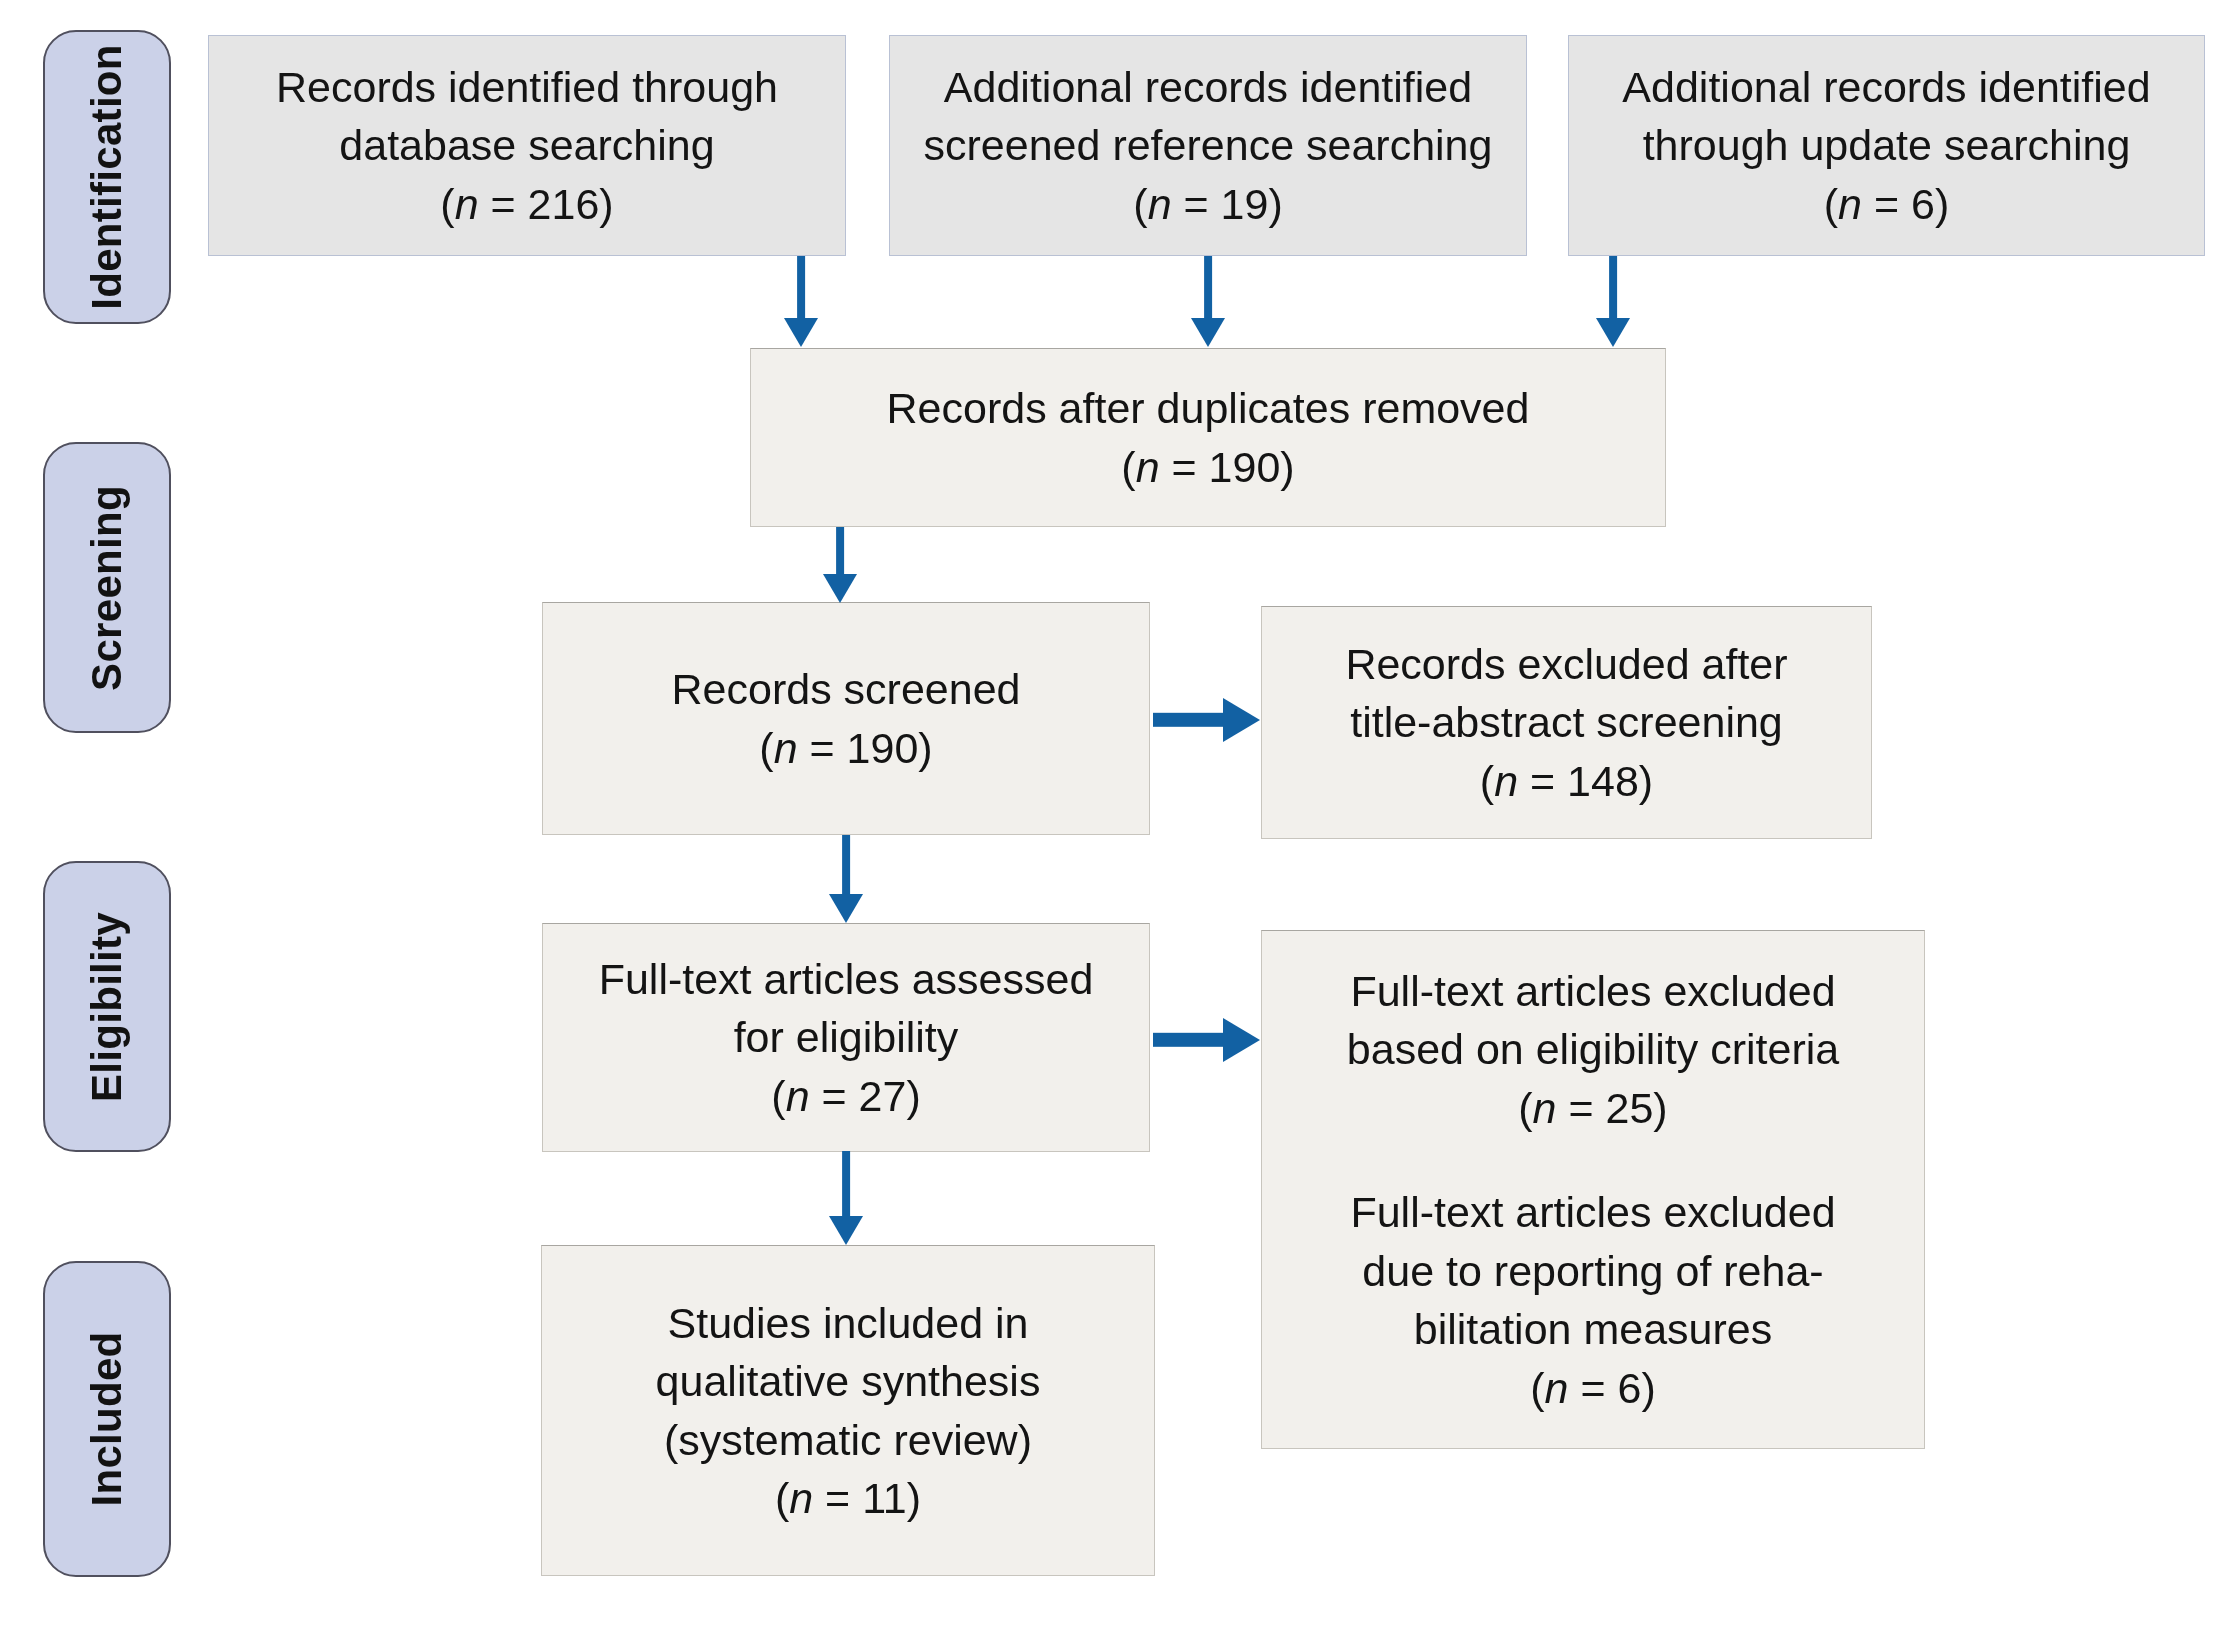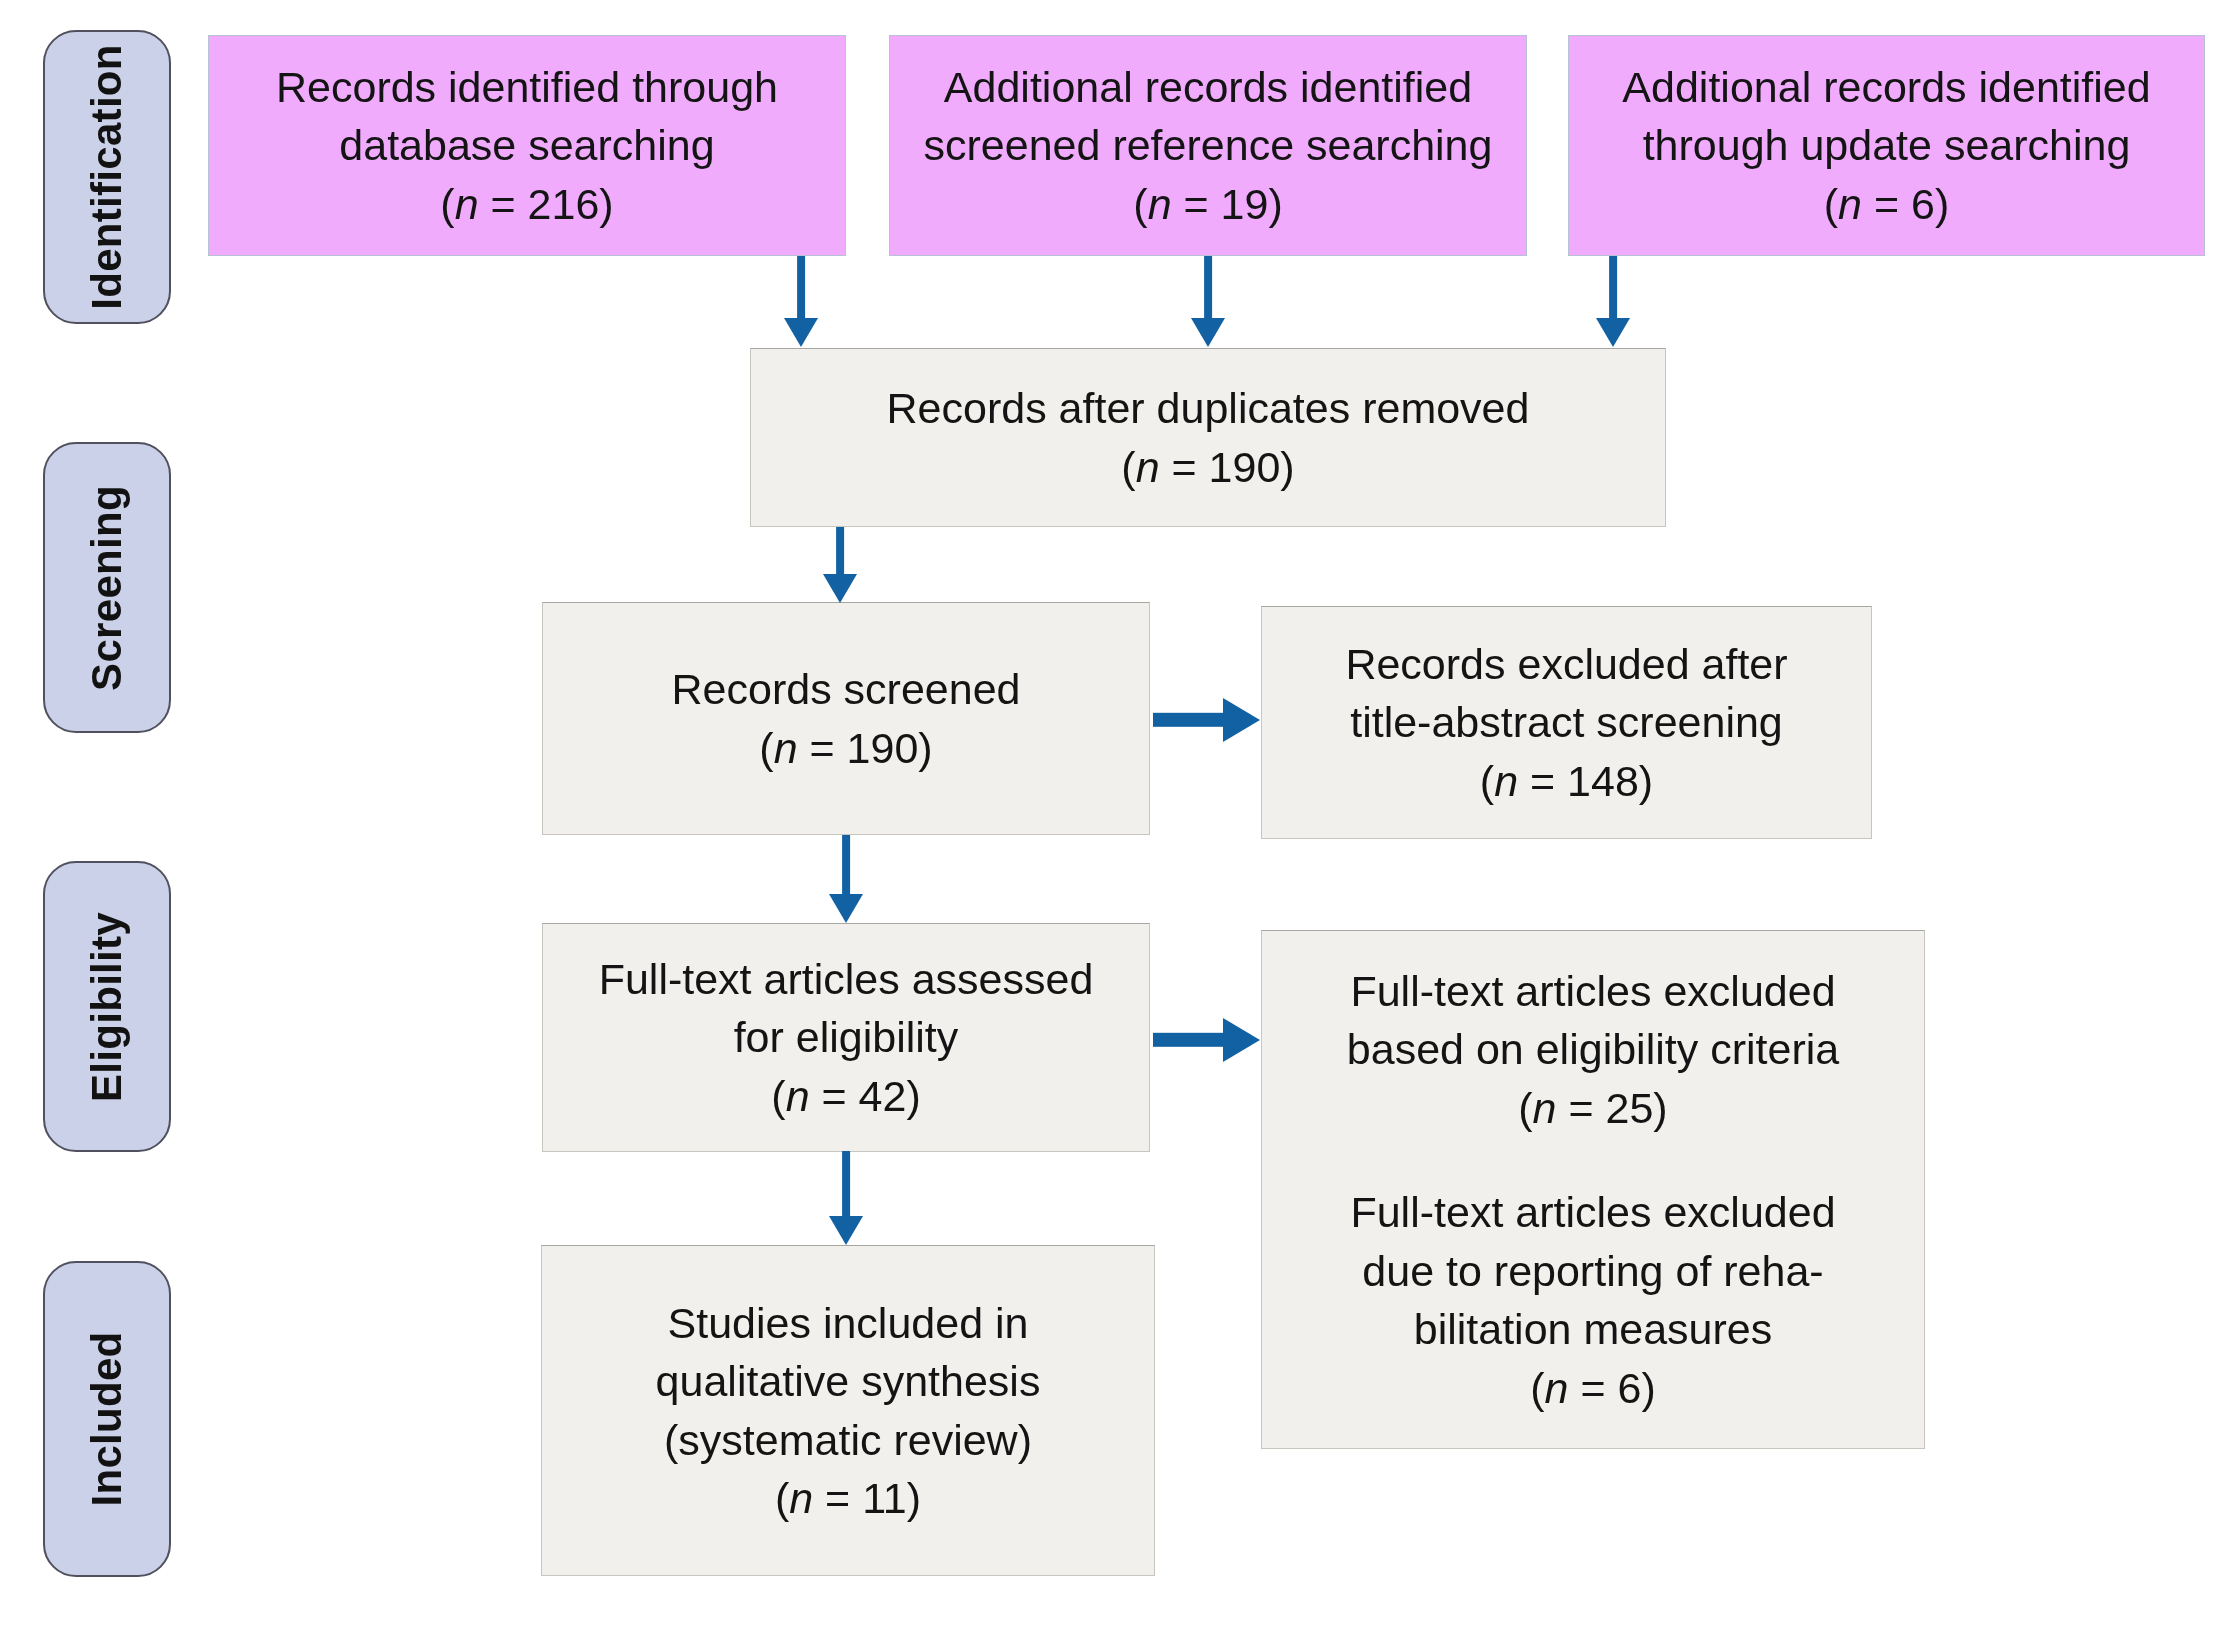--- a/index.html
+++ b/index.html
@@ -18,21 +18,21 @@
     transform:rotate(-90deg); white-space:nowrap;
     font-size:42px; font-weight:700; color:#121212; letter-spacing:0.3px;
   }
 
   
   .box {
     position:absolute; box-sizing:border-box;
     display:flex; flex-direction:column; align-items:center; justify-content:center;
     text-align:center; font-size:43px; line-height:1.36; color:#141414;
   }
-  .box.blue { background:#f0abfc; border:1.3px solid #b9c1d4; }
+  .box.blue { background:#e5e5e5; border:1.3px solid #b9c1d4; }
   .box.gray { background:#f2f0ec; border:1.3px solid #c8c5be; border-top-color:#a8a6a1; }
   .box .line { white-space:nowrap; }
   .para { display:flex; flex-direction:column; align-items:center; }
   .tall { gap:46px; }
   em { font-style:italic; }
 
   
   .arrow-v { position:absolute; }
   .arrow-v::before {
     content:""; position:absolute; left:50%; transform:translateX(-50%);
@@ -104,21 +104,21 @@
 
   <div class="box gray" style="left:1261px; top:606px; width:611px; height:233px;align-items:center;">
     <div class="line">Records excluded after</div>
     <div class="line">title-abstract screening</div>
     <div class="line"><span>(</span><em>n</em><span> = 148)</span></div>
   </div>
 
   <div class="box gray" style="left:542px; top:923px; width:608px; height:229px;">
     <div class="line">Full-text articles assessed</div>
     <div class="line">for eligibility</div>
-    <div class="line"><span>(</span><em>n</em><span> = 42)</span></div>
+    <div class="line"><span>(</span><em>n</em><span> = 27)</span></div>
   </div>
 
   <div class="box gray tall" style="left:1261px; top:930px; width:664px; height:519px;">
     <div class="para">
       <div class="line">Full-text articles excluded</div>
       <div class="line">based on eligibility criteria</div>
       <div class="line"><span>(</span><em>n</em><span> = 25)</span></div>
     </div>
     <div class="para">
       <div class="line">Full-text articles excluded</div>

